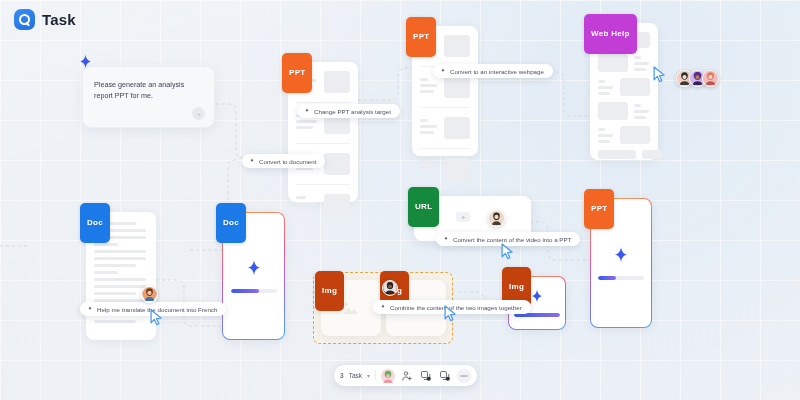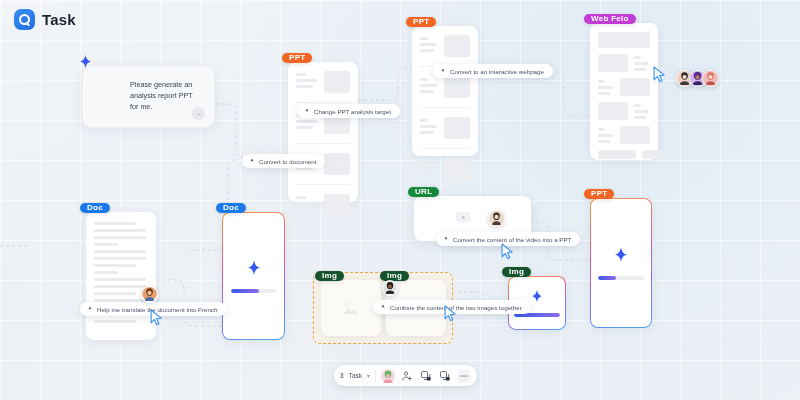--- a/index.html
+++ b/index.html
@@ -34,29 +34,29 @@
     transform: rotate(45deg);
   }
   #brand .name { font-size: 15px; font-weight: 700; color: #1d2330; letter-spacing: .2px; }
 
   
   .node { position: absolute; background: #fff; border-radius: 8px; }
   .node.plain { box-shadow: 0 2px 10px rgba(40,60,90,.07); }
   .badge {
     position: absolute; left: -6px; top: -9px; z-index: 8;
     font-size: 8px; font-weight: 700; color: #fff;
-    padding: 1px 7px; border-radius: 5px; line-height: 1;
+    padding: 16px 7px; border-radius: 5px; line-height: 1;
     letter-spacing: .3px; white-space: nowrap;
     box-shadow: 0 1px 4px rgba(0,0,0,.13);
   }
   .badge.ppt { background: #f26522; }
   .badge.doc { background: #1b7ae8; }
   .badge.url { background: #158a3d; }
   .badge.web { background: #c23cd6; }
-  .badge.img { background: #14532d; }
+  .badge.img { background: #c2410c; }
 
   
   .sk-rows { padding: 9px 8px; display: flex; flex-direction: column; gap: 8px; }
   .sk-row { display: flex; gap: 6px; align-items: flex-start; }
   .sk-lines { flex: 1; display: flex; flex-direction: column; gap: 3px; padding-top: 2px; }
   .sk-line { height: 3px; border-radius: 2px; background: #e9ebef; }
   .sk-line.s { width: 45%; }
   .sk-line.m { width: 78%; }
   .sk-line.l { width: 96%; }
   .sk-img { width: 26px; height: 22px; border-radius: 3px; background: #ebedf0; flex: none; }
@@ -78,21 +78,21 @@
     background: linear-gradient(90deg,#3858f0,#8f6de8); }
 
   
   #prompt-card {
     position: absolute; left: 82px; top: 66px; width: 133px; height: 62px;
     background: #f7f8fa; border-radius: 9px; border: 1px solid #edeff3;
     box-shadow: 0 3px 12px rgba(40,60,90,.07);
   }
   #prompt-text {
     position: absolute; left: 11px; top: 12px; right: 12px;
-    font-size: 7.2px; line-height: 1.55; color: #3b4254; font-weight: 500; margin-left: 36px;
+    font-size: 7.2px; line-height: 1.55; color: #3b4254; font-weight: 500;
   }
   #prompt-send {
     position: absolute; right: 9px; bottom: 7px; width: 13px; height: 13px;
     border-radius: 50%; background: #e7e9ee; color: #9aa1ad;
     display: flex; align-items: center; justify-content: center; font-size: 7px;
   }
   #prompt-spark { position: absolute; left: 76px; top: 54px; color: #3858f0; line-height: 0; }
 
   
   .chip {
@@ -254,21 +254,21 @@
           <div class="sk-lines">
             <div class="sk-line s"></div>
             <div class="sk-line l"></div>
           </div>
           <div class="sk-img"></div>
         </div>
     </div>
   </div>
 
   <div class="node plain" style="left:590px; top:23px; width:68px; height:137px;">
-    <span class="badge web">Web Felo</span>
+    <span class="badge web">Web Help</span>
     <div class="sk-rows" style="gap:6px;">
       <div class="sk-row">
           <div class="sk-img" style="width:100%;height:16px;"></div>
         </div>
       <div class="sk-row">
           <div class="sk-img" style="width:30px;height:18px;"></div>
           <div class="sk-lines">
             <div class="sk-line s"></div>
             <div class="sk-line l"></div>
             <div class="sk-line m"></div>

